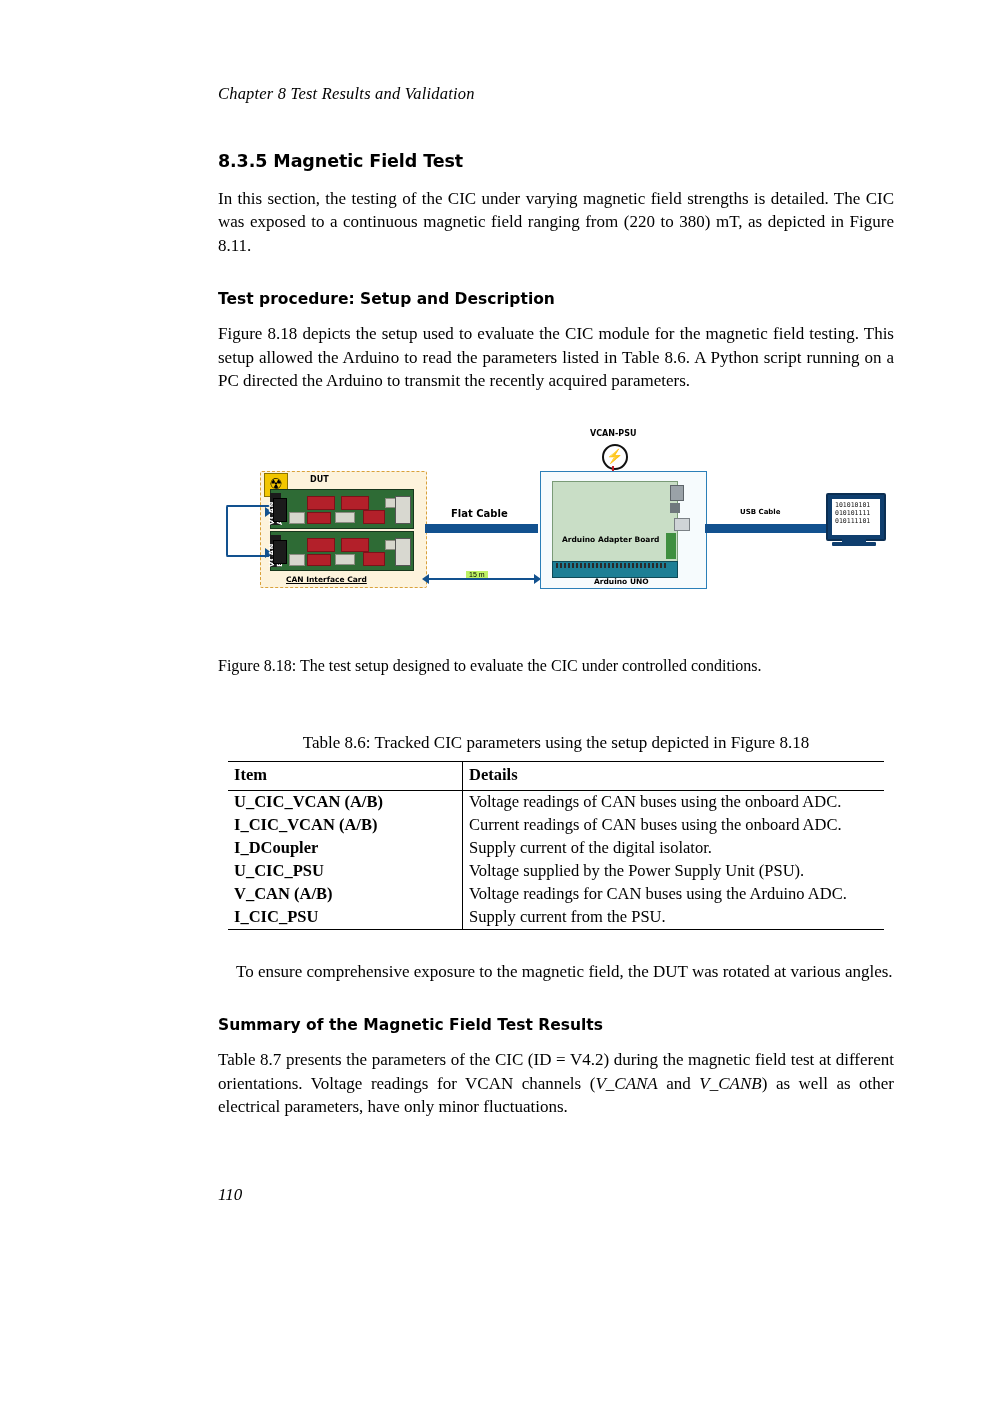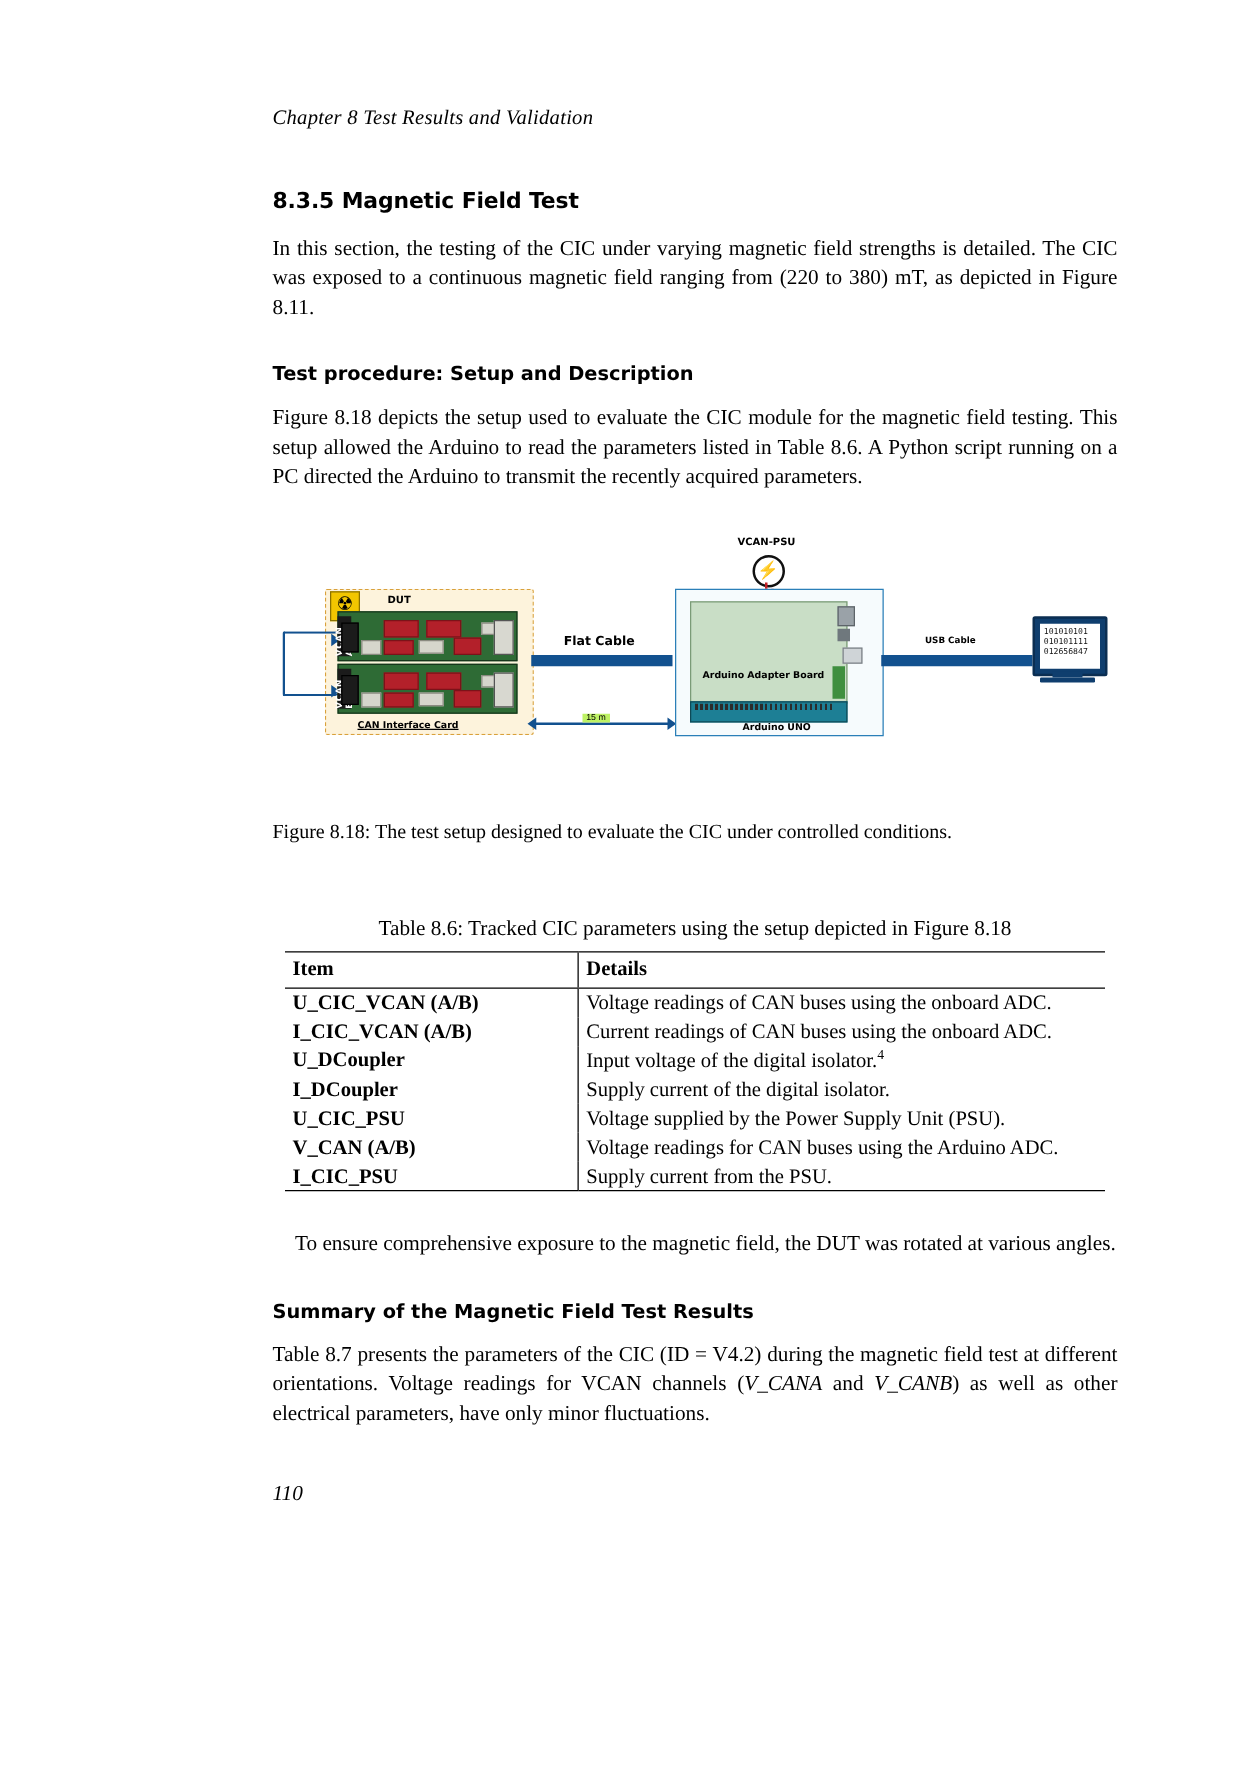--- a/index.html
+++ b/index.html
@@ -460,21 +460,21 @@
         <div class="uno-pins"></div>
         <div class="uno-label">Arduino UNO</div>
 
         <div class="usb-cable"></div>
         <div class="usb-label">USB Cable</div>
 
         <div class="monitor">
           <div class="monitor-screen">
             <div>101010101</div>
             <div>010101111</div>
-            <div>012656847</div>
+            <div>010111101</div>
           </div>
         </div>
         <div class="monitor-stand"></div>
         <div class="monitor-base"></div>
       </div>
     </div>
 
     <div class="fig-caption">Figure 8.18: The test setup designed to evaluate the CIC under controlled conditions.</div>
 
     <div class="table-block">
@@ -489,24 +489,20 @@
         <tbody>
           <tr>
             <td class="col-item">U_CIC_VCAN (A/B)</td>
             <td class="sep">Voltage readings of CAN buses using the onboard ADC.</td>
           </tr>
           <tr>
             <td class="col-item">I_CIC_VCAN (A/B)</td>
             <td class="sep">Current readings of CAN buses using the onboard ADC.</td>
           </tr>
           <tr>
-            <td class="col-item">U_DCoupler</td>
-            <td class="sep"><span>Input voltage of the digital isolator.</span><sup>4</sup></td>
-          </tr>
-          <tr>
             <td class="col-item">I_DCoupler</td>
             <td class="sep">Supply current of the digital isolator.</td>
           </tr>
           <tr>
             <td class="col-item">U_CIC_PSU</td>
             <td class="sep">Voltage supplied by the Power Supply Unit (PSU).</td>
           </tr>
           <tr>
             <td class="col-item">V_CAN (A/B)</td>
             <td class="sep">Voltage readings for CAN buses using the Arduino ADC.</td>

